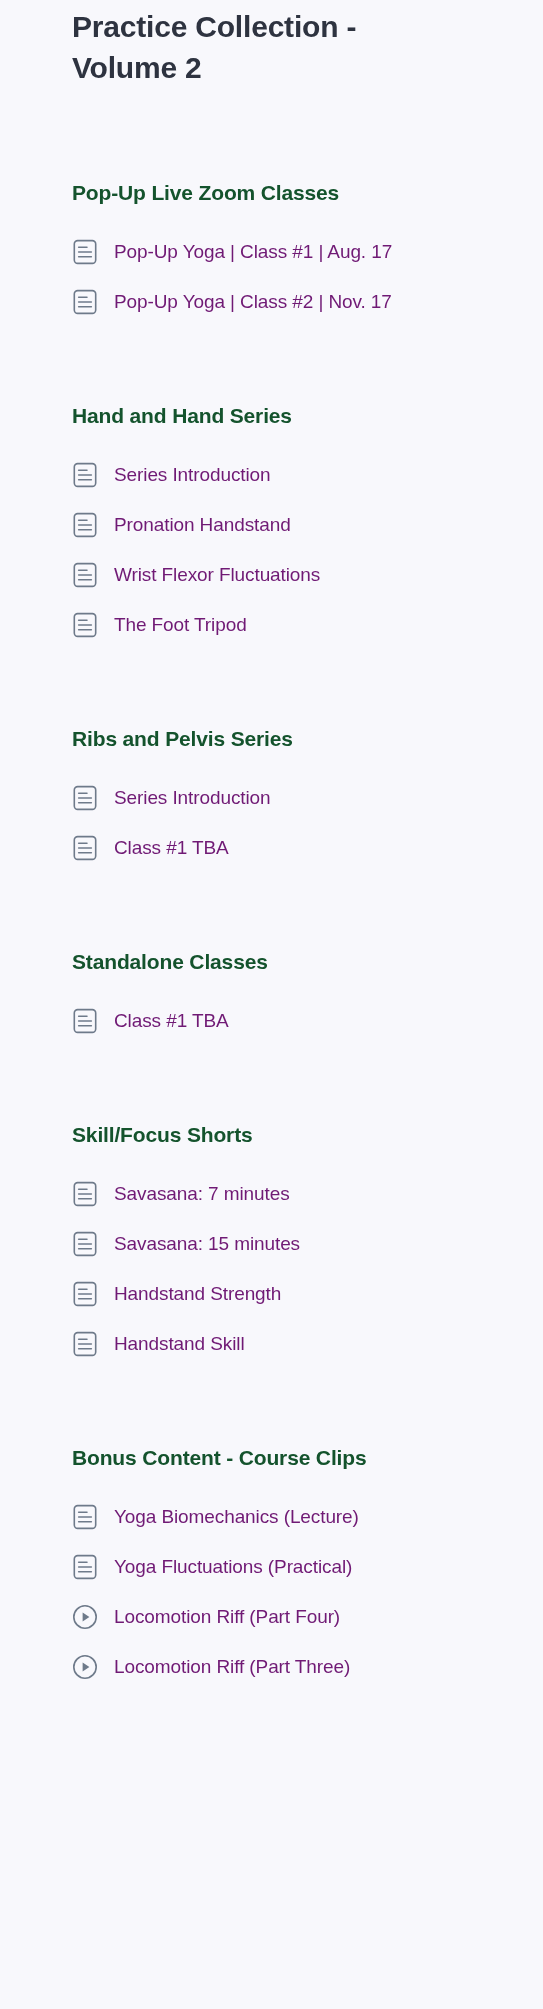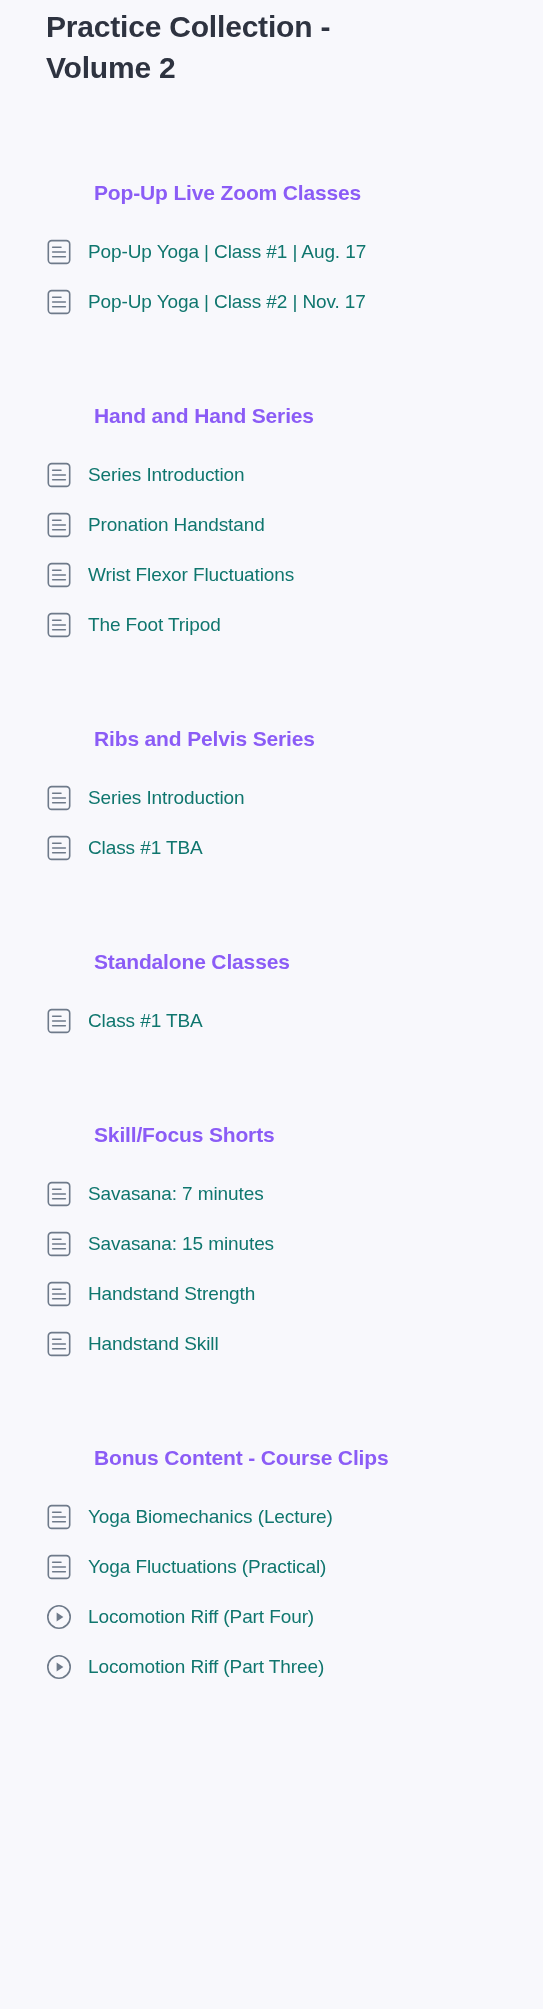--- a/index.html
+++ b/index.html
@@ -14,21 +14,21 @@
   body {
     font-family: "Liberation Sans", "DejaVu Sans", sans-serif;
     -webkit-font-smoothing: antialiased;
     overflow: hidden;
   }
 
   .page {
     width: 543px;
     min-height: 2009px;
     background: #f8f8fc;
-    padding: 0 24px 0 46px;
+    padding: 0 24px 0 72px;
     position: relative;
   }
 
   
   .page-title {
     font-size: 30px;
     line-height: 41px;
     font-weight: 700;
     color: #2e3340;
     letter-spacing: -0.2px;
@@ -41,24 +41,23 @@
     margin-top: 76px;
   }
   .section:first-of-type {
     margin-top: 92px;
   }
 
   .section-title {
     font-size: 21px;
     line-height: 26px;
     font-weight: 700;
-    color: #8b5cf6;
+    color: #14532d;
     letter-spacing: -0.15px;
     margin-bottom: 21px;
-    margin-left: 48px;
   }
 
   
   .item-list {
     list-style: none;
   }
 
   .item {
     display: flex;
     align-items: center;
@@ -77,21 +76,21 @@
   }
   .item-icon svg {
     display: block;
     width: 26px;
     height: 26px;
   }
 
   .item-label {
     font-size: 19px;
     line-height: 24px;
-    color: #0f766e;
+    color: #701a75;
     letter-spacing: -0.1px;
     white-space: nowrap;
   }
 </style>
 </head>
 <body>
 
 <div class="page">
 
   <h1 class="page-title">Practice Collection - Volume 2</h1>

